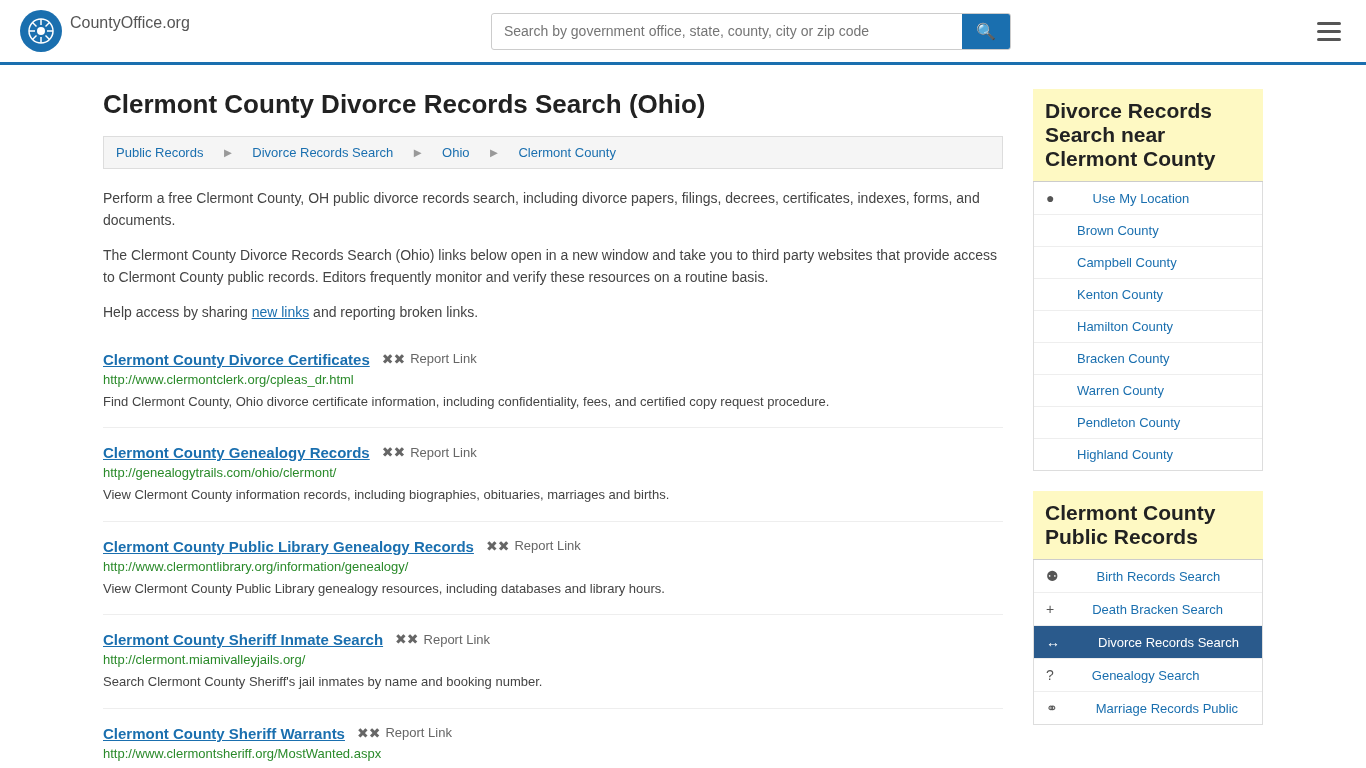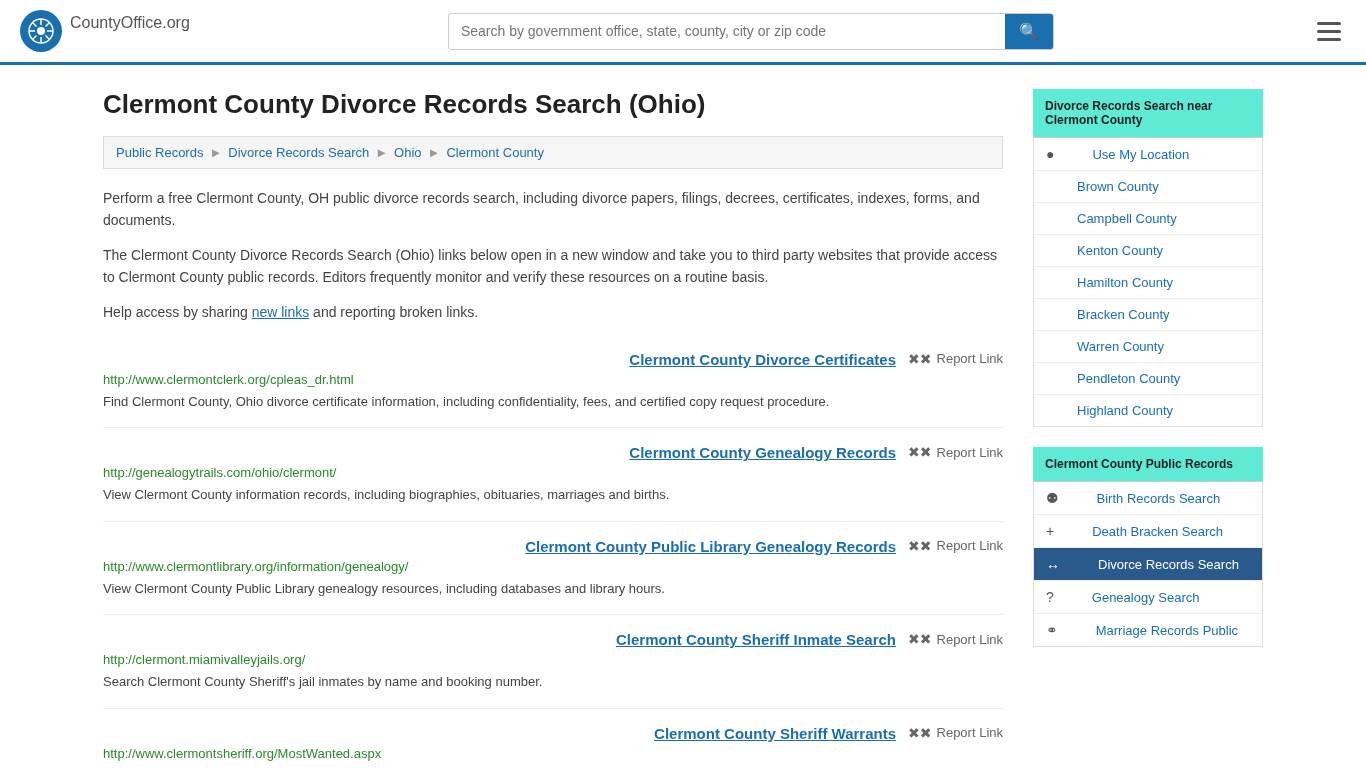--- a/index.html
+++ b/index.html
@@ -41,21 +41,21 @@
       color: #555;
       font-weight: normal;
       font-size: 16px;
     }
     .search-bar {
       display: flex;
       align-items: center;
       border: 1px solid #ccc;
       border-radius: 3px;
       overflow: hidden;
-      width: 606px;
+      width: 520px;
     }
     .search-bar input {
       border: none;
       outline: none;
       padding: 8px 12px;
       font-size: 14px;
       flex: 1;
       color: #999;
     }
     .search-bar button {
@@ -111,21 +111,21 @@
     
     .breadcrumb {
       background: #f5f5f5;
       border: 1px solid #ddd;
       padding: 8px 12px;
       font-size: 13px;
       color: #666;
       margin-bottom: 18px;
       display: flex;
       align-items: center;
-      gap: 6px;
+      gap: 18px;
       flex-wrap: wrap;
     }
     .breadcrumb a {
       color: #1a6faf;
       text-decoration: none;
     }
     .breadcrumb .sep { color: #999; }
 
     
     .description {
@@ -139,24 +139,23 @@
     }
 
     
     .result-item {
       border-bottom: 1px solid #eee;
       padding: 16px 0;
     }
     .result-item:last-child { border-bottom: none; }
     .result-header {
       display: flex;
-      justify-content: flex-end;
+      justify-content: flex-start;
       align-items: flex-start;
       margin-bottom: 4px;
-      margin-left: 37px;
     }
     .result-title {
       font-size: 15px;
       font-weight: bold;
       color: #1a6faf;
       text-decoration: underline;
       cursor: pointer;
     }
     .report-link {
       font-size: 13px;
@@ -181,23 +180,23 @@
       font-size: 13px;
       color: #444;
       line-height: 1.5;
     }
 
     
     .sidebar-section {
       margin-bottom: 20px;
     }
     .sidebar-title {
-      background: #5eead4;
+      background: #fef9c3;
       padding: 10px 12px;
-      font-size: 12px;
+      font-size: 21px;
       font-weight: bold;
       color: #222;
       margin-bottom: 0;
       border-bottom: 1px solid #ccc;
     }
     .sidebar-body {
       border: 1px solid #ddd;
       border-top: none;
     }
     .sidebar-item {

